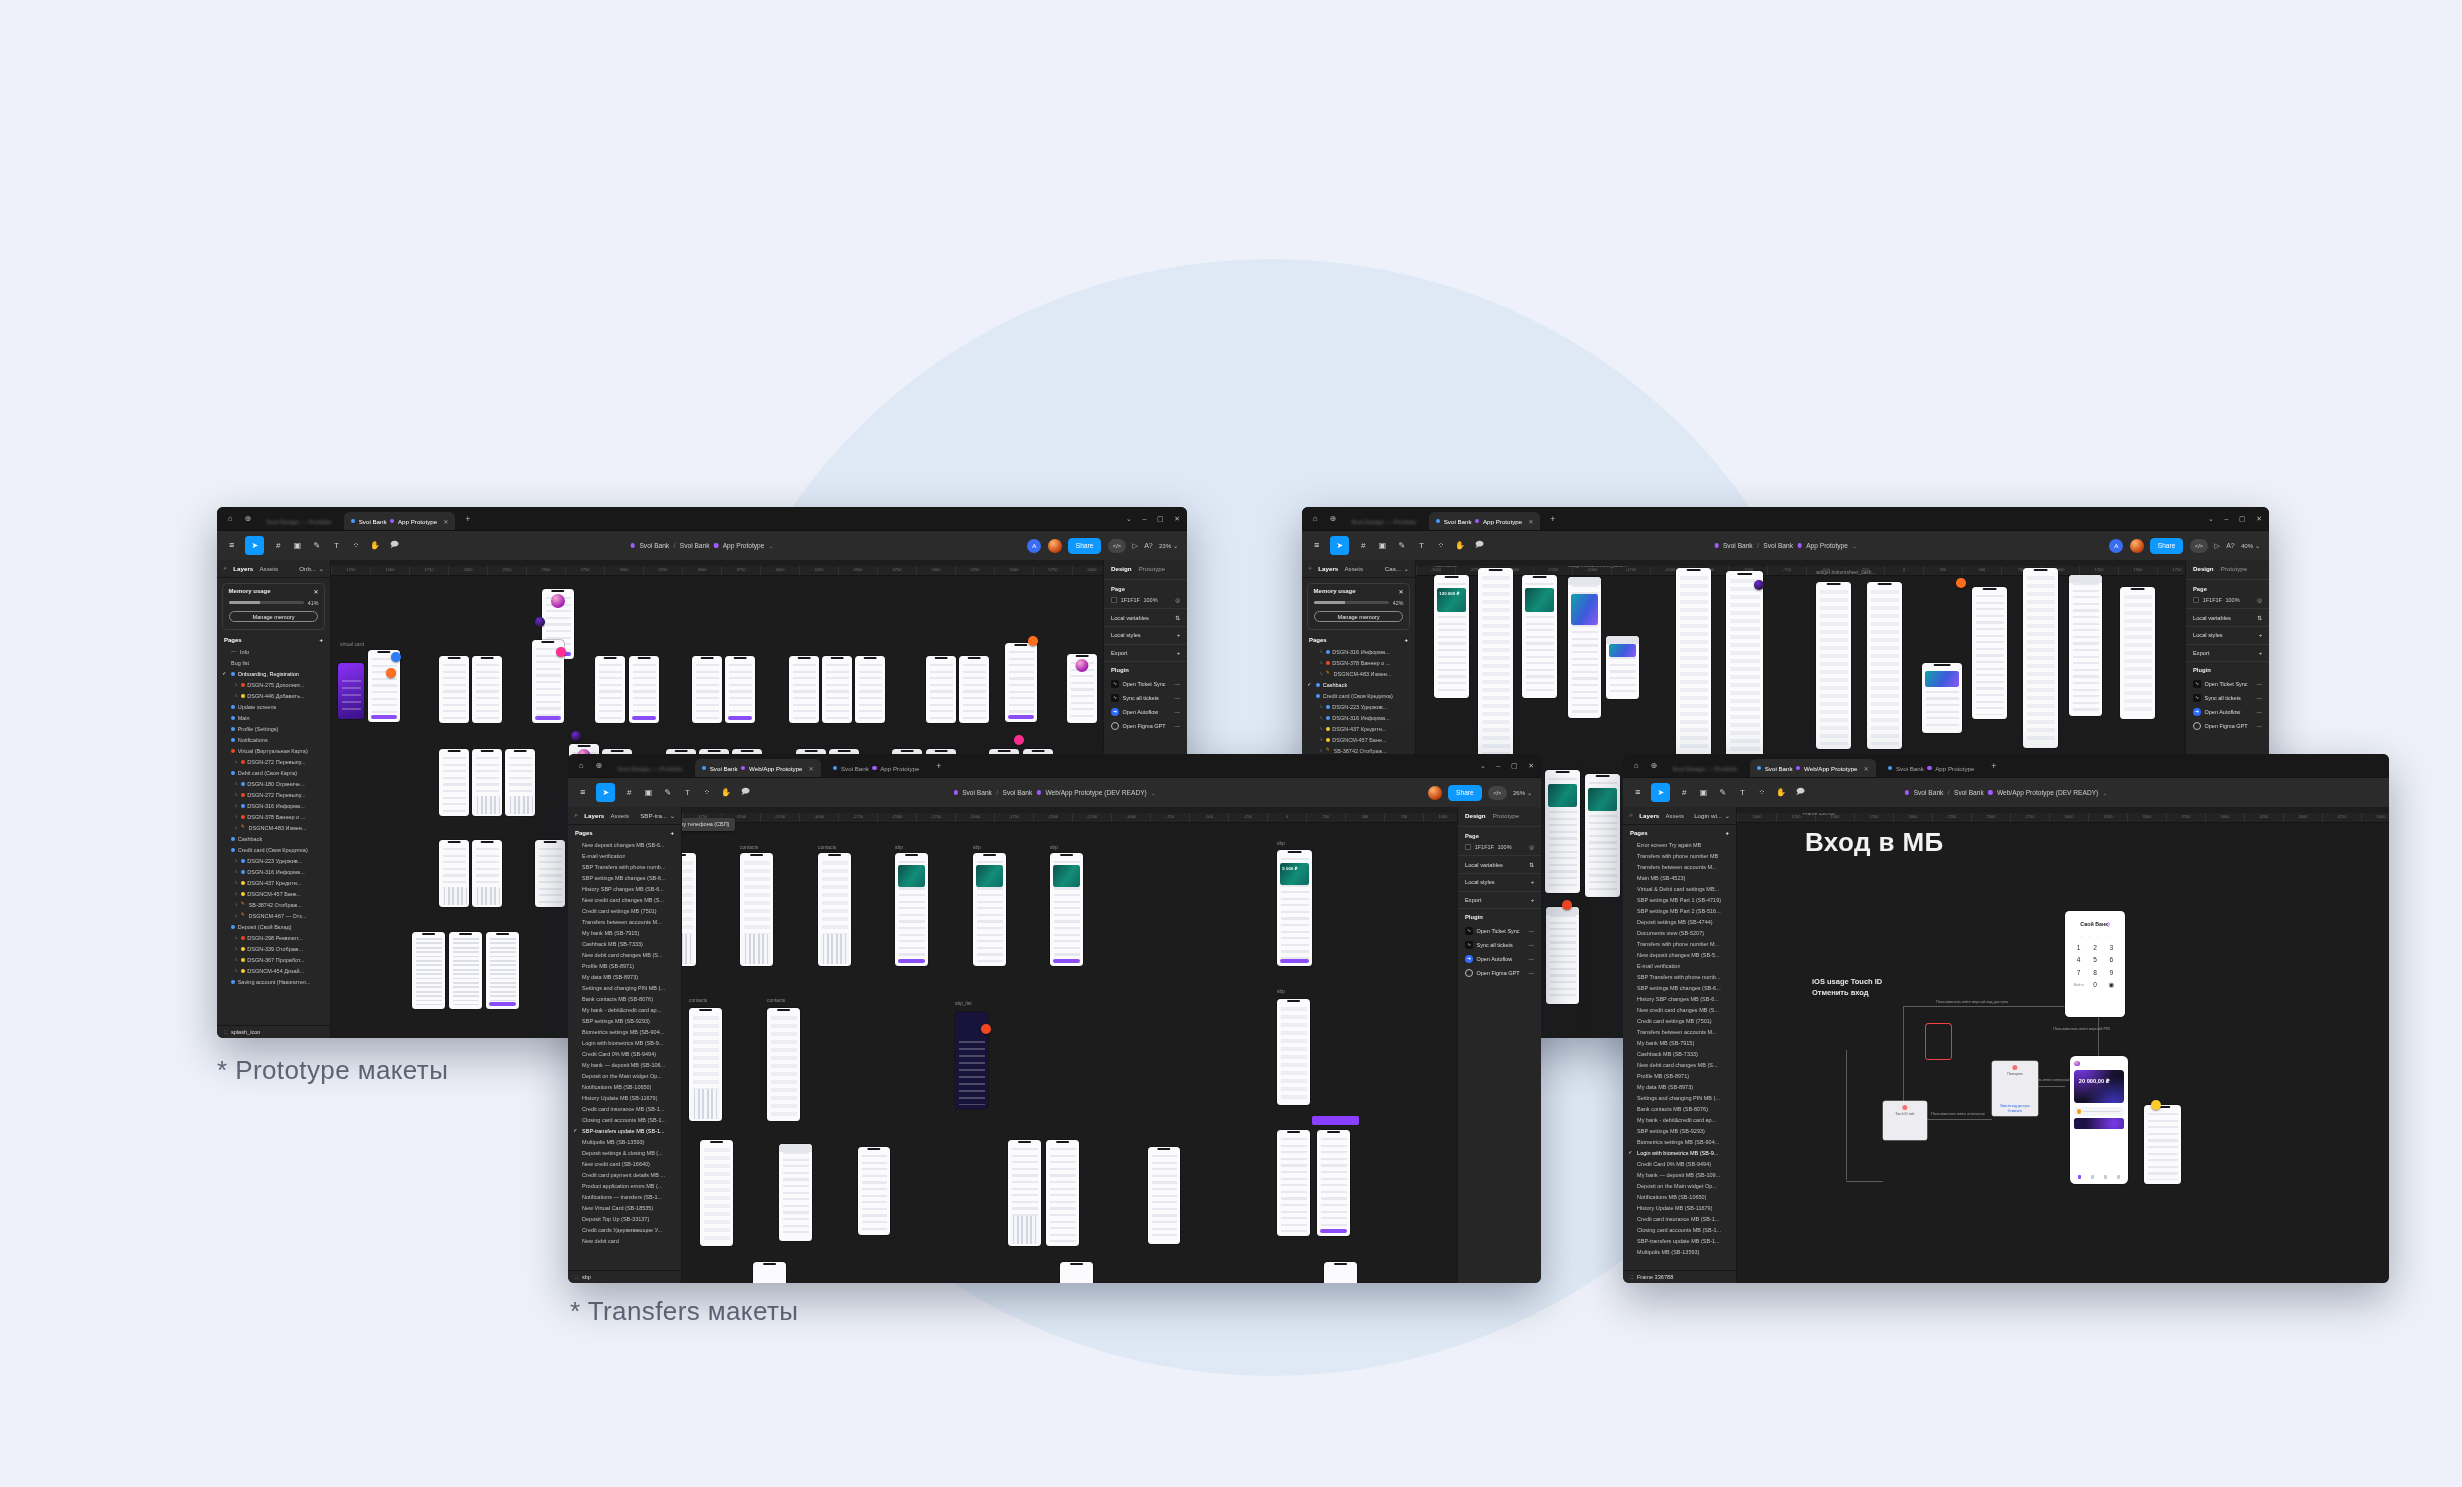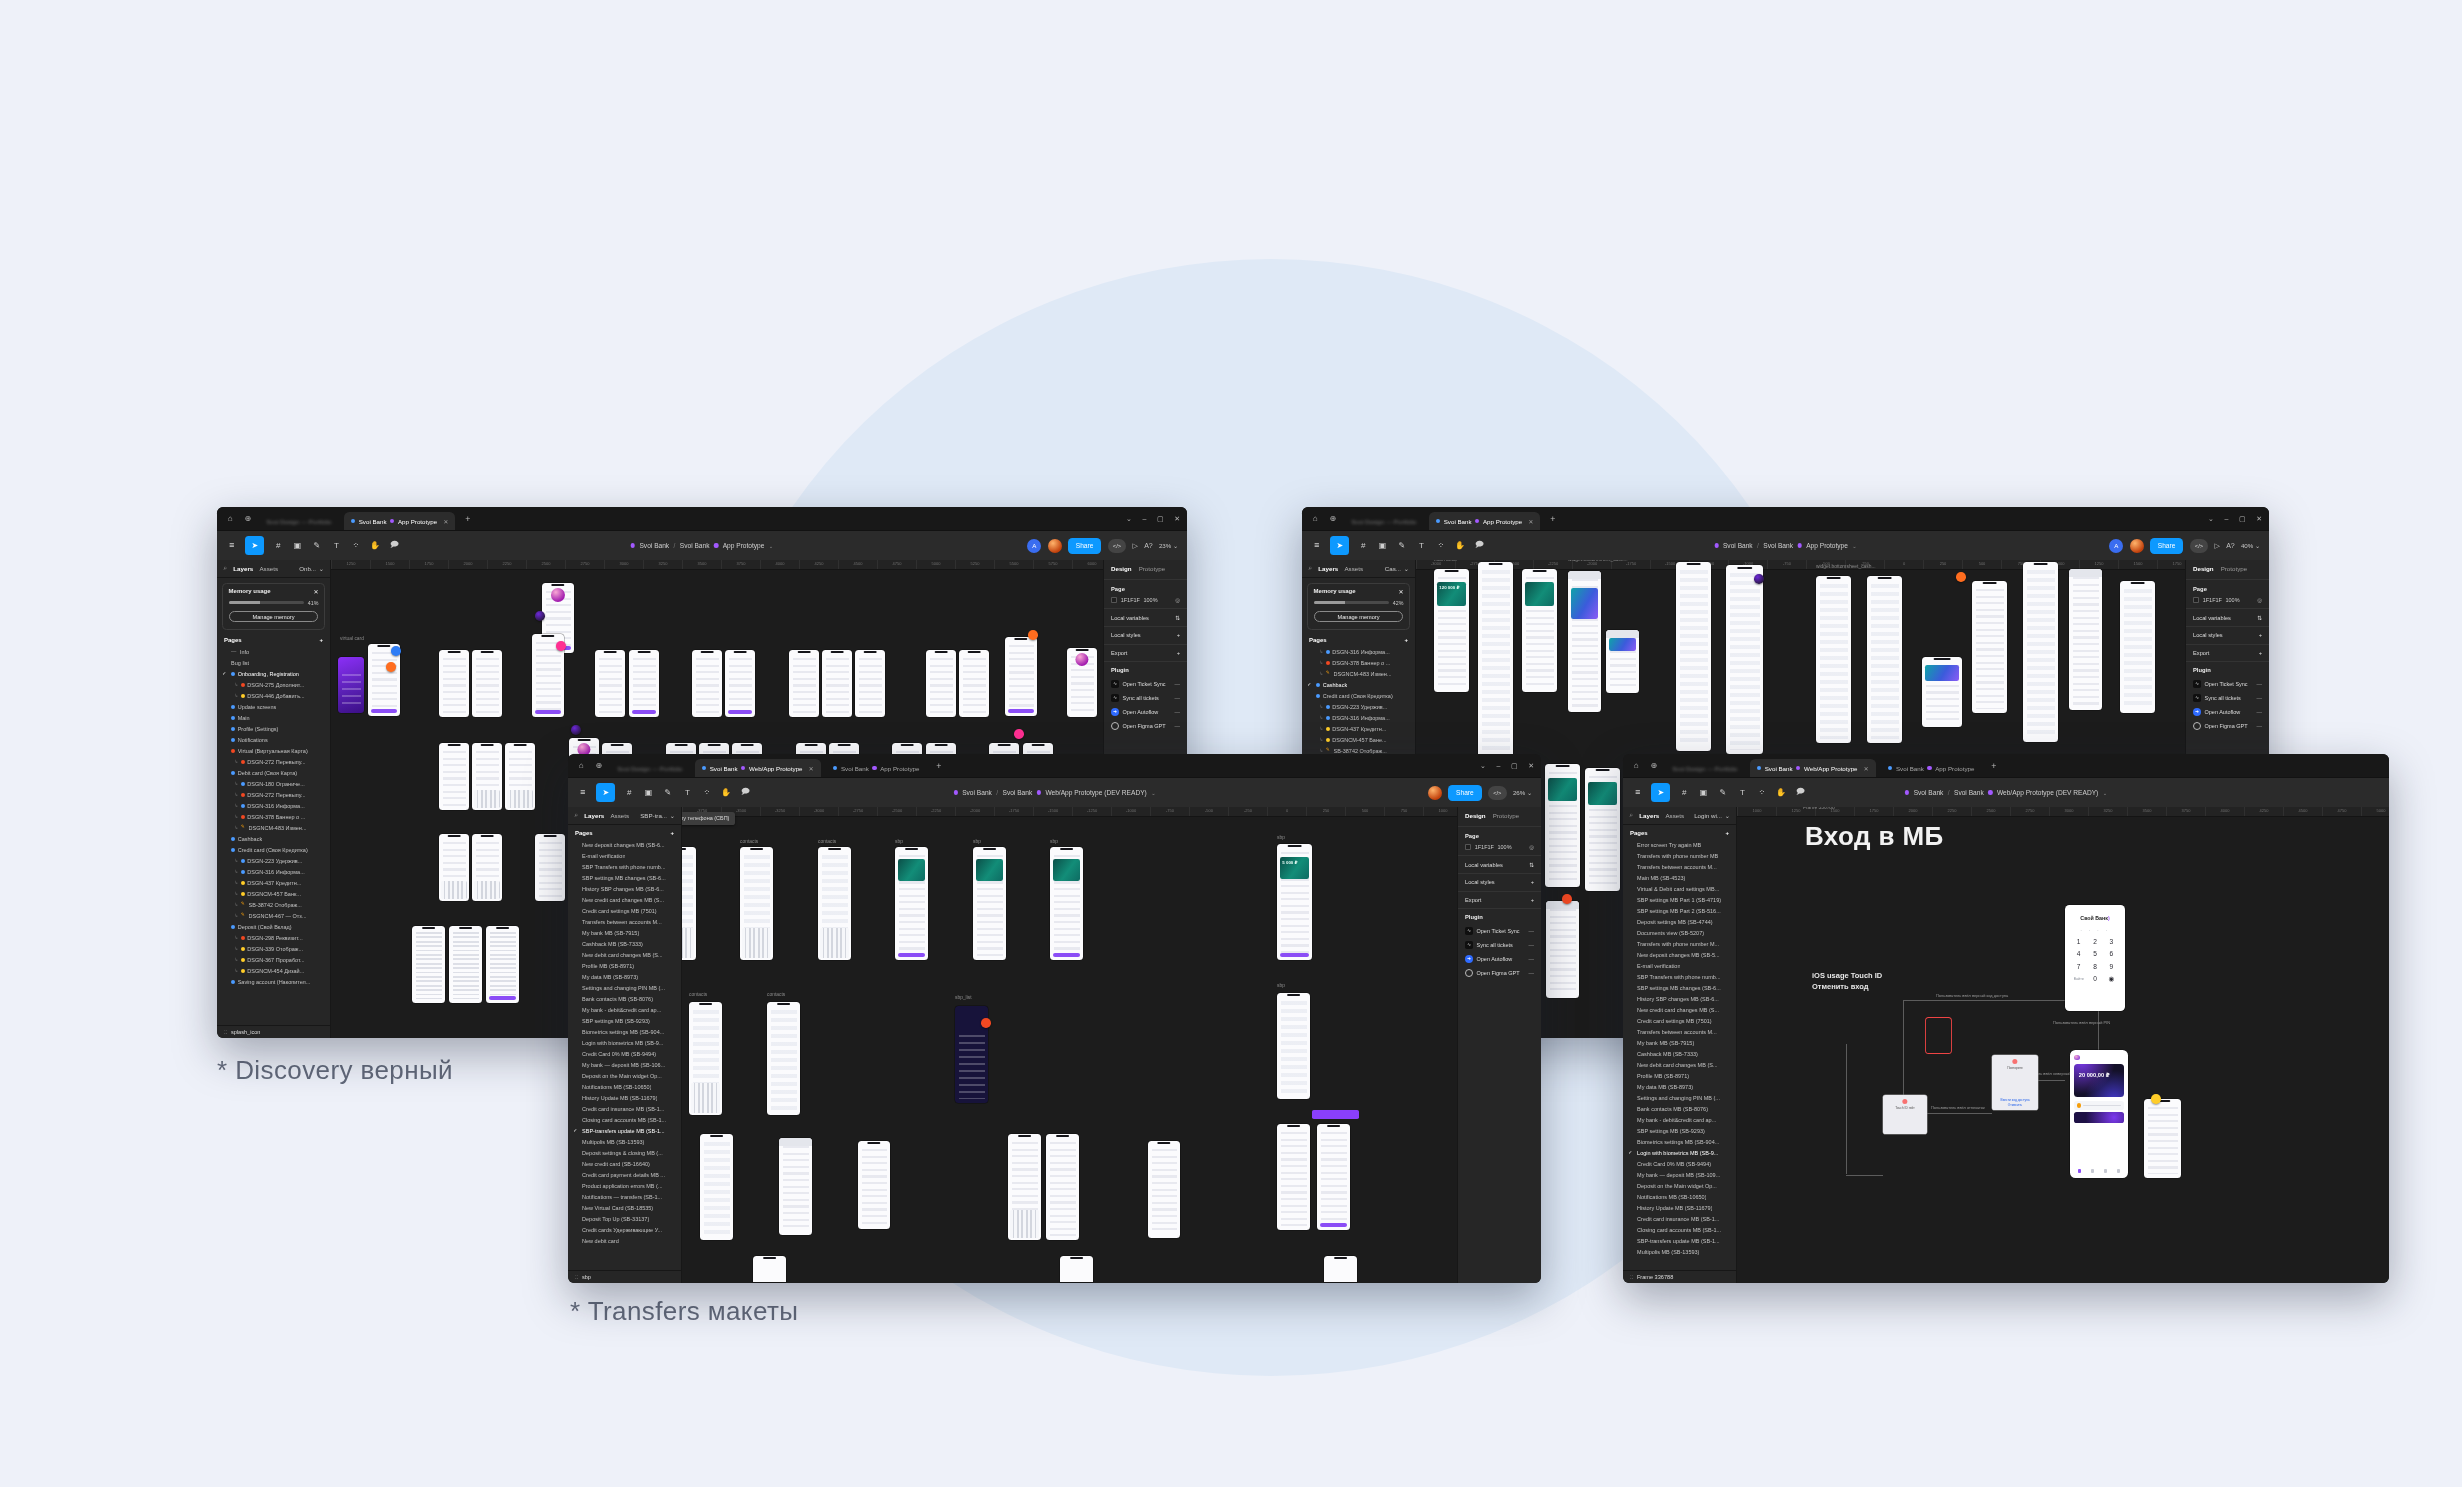--- a/index.html
+++ b/index.html
@@ -77,21 +77,21 @@
   .pagerow{display:flex;align-items:center;gap:3.5px;margin-top:5.3px;font-size:5.5px;color:#ccc;}
   .swatch{width:6.2px;height:6.2px;background:#1f1f1f;border:0.9px solid #555;border-radius:0.9px;}
   .pagerow .eye{margin-left:auto;color:#aaa;}
   .rrow{display:flex;justify-content:space-between;align-items:center;font-size:5.7px;color:#ddd;}
   .plugrow{display:flex;align-items:center;gap:3.5px;margin-top:6.2px;font-size:5.5px;color:#ddd;}
   .plug-ic{width:8px;height:8px;border-radius:1.8px;background:#0f0f0f;color:#fff;font-size:4.4px;line-height:8px;text-align:center;flex:0 0 auto;}
   .plug-ic.blue{background:#2f6bff;border-radius:50%;}
   .plug-ic.ring{background:none;border:0.9px solid #bbb;border-radius:50%;}
   .plugrow .dash{margin-left:auto;color:#999;}
 
-  .canvas{position:absolute;top:53px;bottom:0;background:#1c1c1c;overflow:hidden;}
+  .canvas{position:absolute;top:59px;bottom:0;background:#1c1c1c;overflow:hidden;}
   .ruler{position:absolute;left:0;right:0;top:0;height:9.7px;background:#232323;border-bottom:0.9px solid #141414;display:flex;align-items:center;gap:0;overflow:hidden;}
   .rt{flex:0 0 39px;font-size:4px;color:#6f6f6f;text-align:center;border-left:0.9px solid #303030;line-height:8.8px;}
   .clabel{position:absolute;font-size:4.9px;color:#8b8b8b;white-space:nowrap;}
   .chip{position:absolute;background:#3d3d3d;color:#dcdcdc;font-size:5.5px;line-height:1;padding:3.5px 5.3px;border-radius:2.6px;white-space:nowrap;box-shadow:0 0.9px 2.6px rgba(0,0,0,.5);}
   .deco{position:absolute;border-radius:1.8px;}
 
   
   .ph{position:absolute;background:#fbfbfd;border-radius:3.5px;box-shadow:0 0 0 0.5px rgba(0,0,0,.45);}
   .ph .notch{position:absolute;top:1.3px;left:50%;transform:translateX(-50%);width:42%;height:2.2px;background:#15151a;border-radius:1.8px;}
   .ph .lines{position:absolute;left:3.5px;right:3.5px;top:8px;bottom:4.4px;background:repeating-linear-gradient(to bottom,#e7e8ef 0 2.2px,transparent 2.2px 6.6px);opacity:.95;}
@@ -1715,16 +1715,16 @@
           </div>
           <div class="ph" style="left: 521px; top: 292px; width: 37px; height: 79px;">
             <div class="notch"></div>
             <div class="lines"></div>
           </div>
           <div class="badge" style="left: 528px; top: 287px; background: rgb(255, 205, 41);"></div>
         </div>
       </div>
     </div>
 
-  <div class="caption" id="cap-discovery">* Discovery верный</div>
+  <div class="caption" id="cap-discovery">* Prototype макеты</div>
   <div class="caption" id="cap-delivery">* Transfers макеты</div>
 </div>
 
 
 </body></html>

